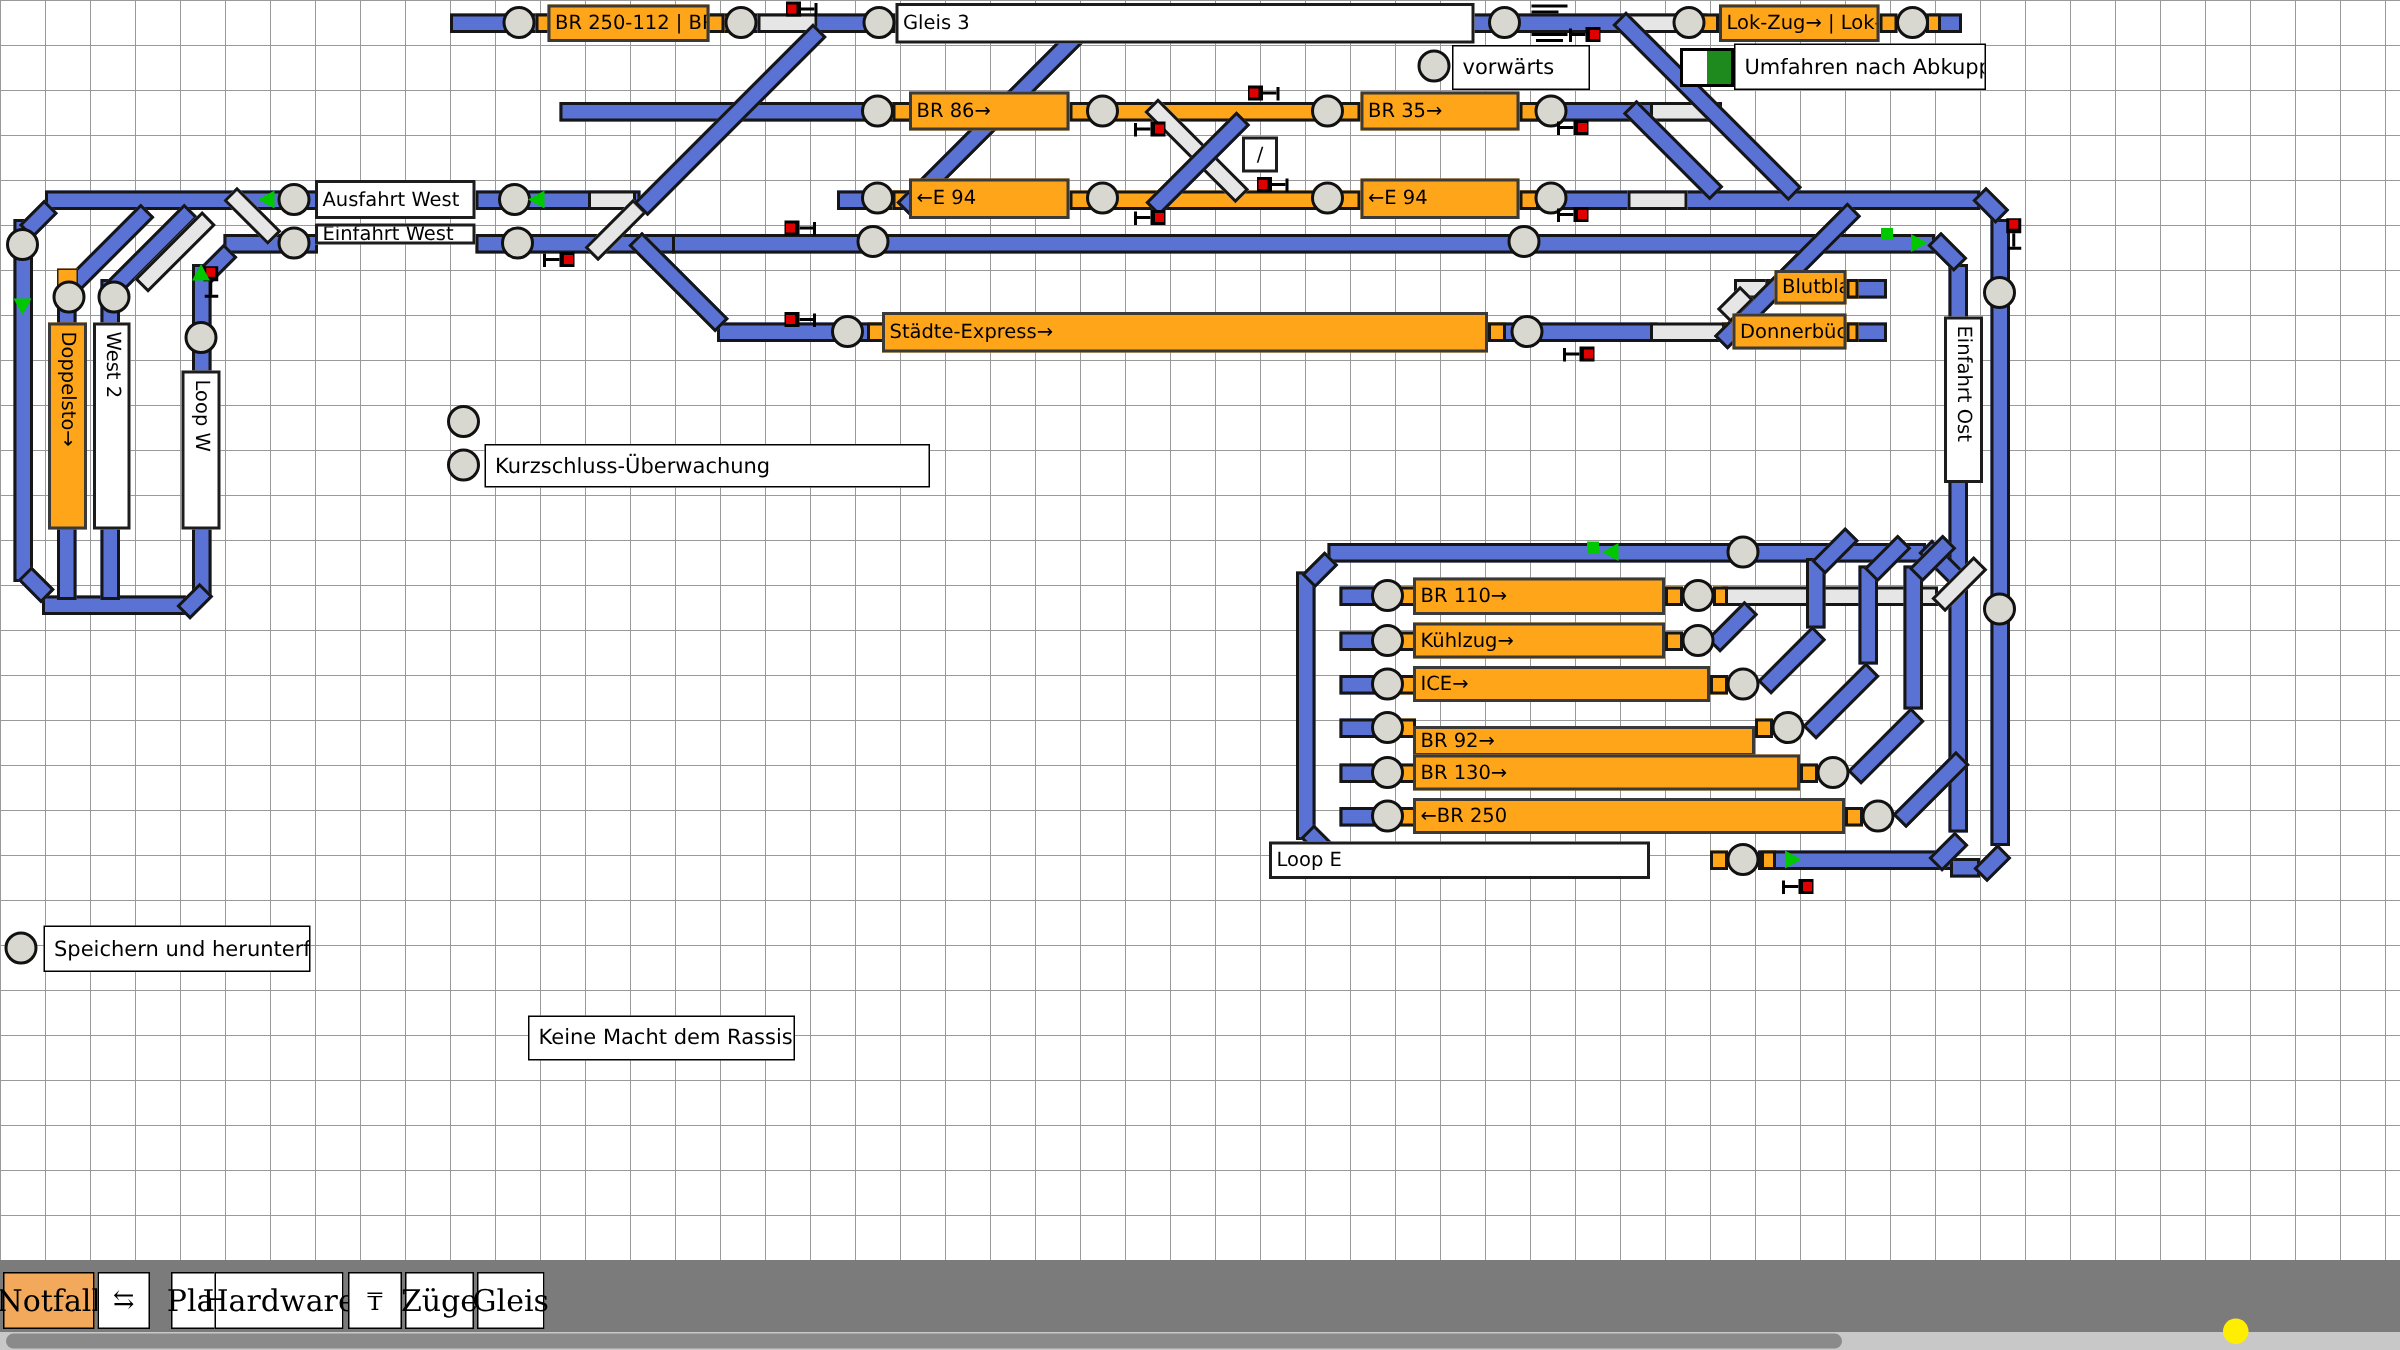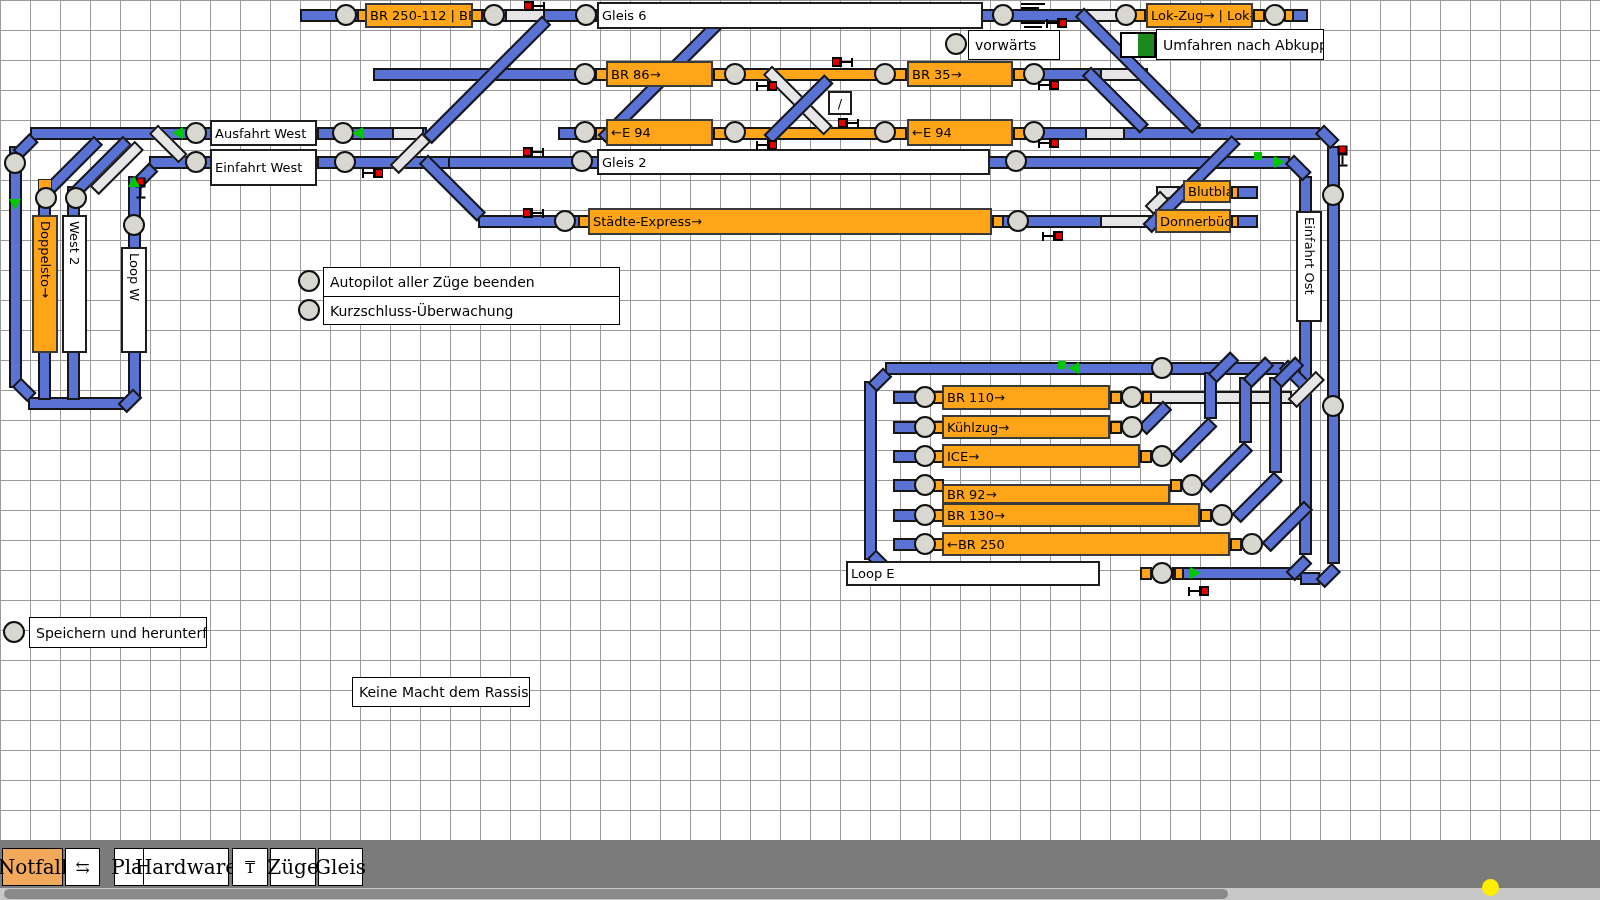--- a/index.html
+++ b/index.html
@@ -188,29 +188,28 @@
   <div class="t d ur" style="left:1275px;top:373px;width:32px"></div>
   <div class="t d ur g" style="left:1290px;top:393px;width:40px"></div>
 
   <div class="osq" style="left:38px;top:179px"></div>
   <div class="unc" style="left:1021px;top:3px"></div>
   <div class="unc" style="left:1021px;top:7px;width:18px"></div>
   <div class="unc" style="left:1021px;top:22px"></div>
   <div class="unc" style="left:1024px;top:26px;width:18px"></div>
 
   <div class="blk" style="left:365px;top:3px;width:108px;height:25px">BR 250-112 | BR 2</div>
-  <div class="blk wh" style="left:597px;top:2px;width:386px;height:27px">Gleis 6</div>
+  <div class="blk wh" style="left:597px;top:2px;width:386px;height:27px">Gleis 3</div>
   <div class="blk" style="left:1146px;top:3px;width:107px;height:25px">Lok-Zug→ | Lok-Zug</div>
   <div class="blk" style="left:606px;top:61px;width:107px;height:26px">BR 86→</div>
   <div class="blk" style="left:907px;top:61px;width:106px;height:26px">BR 35→</div>
   <div class="blk" style="left:606px;top:119px;width:107px;height:27px">←E 94</div>
   <div class="blk" style="left:907px;top:119px;width:106px;height:27px">←E 94</div>
   <div class="blk wh" style="left:210px;top:120px;width:107px;height:26px">Ausfahrt West</div>
-  <div class="blk wh" style="left:210px;top:149px;width:107px;height:37px">Einfahrt West</div>
-  <div class="blk wh" style="left:597px;top:149px;width:393px;height:26px">Gleis 2</div>
+  <div class="blk wh" style="left:210px;top:149px;width:107px;height:14px">Einfahrt West</div>
   <div class="blk" style="left:588px;top:208px;width:404px;height:27px">Städte-Express→</div>
   <div class="blk vert" style="left:32px;top:215px;width:26px;height:138px">Doppelsto→</div>
   <div class="blk wh vert" style="left:62px;top:215px;width:25px;height:138px">West 2</div>
   <div class="blk wh vert" style="left:121px;top:247px;width:26px;height:106px">Loop W</div>
   <div class="blk" style="left:1183px;top:180px;width:48px;height:23px">Blutblase</div>
   <div class="blk" style="left:1155px;top:209px;width:76px;height:24px">Donnerbüchse</div>
   <div class="blk wh vert" style="left:1296px;top:211px;width:26px;height:111px">Einfahrt Ost</div>
   <div class="blk" style="left:942px;top:385px;width:168px;height:25px">BR 110→</div>
   <div class="blk" style="left:942px;top:415px;width:168px;height:24px">Kühlzug→</div>
   <div class="blk" style="left:942px;top:444px;width:198px;height:24px">ICE→</div>
@@ -220,21 +219,20 @@
   <div class="blk wh" style="left:846px;top:561px;width:254px;height:25px">Loop E</div>
   <div class="blk wh" style="left:828px;top:91px;width:24px;height:24px;justify-content:center">/</div>
 
   <div class="c" style="left:945px;top:33px"></div>
   <div class="cmd" style="left:968px;top:30px;width:92px;height:30px;border-width:1px">vorwärts</div>
   <div class="ind" style="left:1120px;top:32px;width:36px;height:26px">
     <i style="background:#fff"></i>
     <i style="background:#1e8a1e"></i>
   </div>
   <div class="cmd" style="left:1156px;top:29px;width:168px;height:31px;border-width:1px">Umfahren nach Abkuppeln</div>
-  <div class="cmd" style="left:323px;top:267px;width:297px;height:30px;border-width:1px">Autopilot aller Züge beenden</div>
   <div class="cmd" style="left:323px;top:296px;width:297px;height:29px;border-width:1px">Kurzschluss-Überwachung</div>
   <div class="c" style="left:298px;top:270px"></div>
   <div class="c" style="left:298px;top:299px"></div>
   <div class="cmd" style="left:29px;top:617px;width:178px;height:31px;border-width:1px">Speichern und herunterfahren</div>
   <div class="c" style="left:3px;top:621px"></div>
   <div class="cmd" style="left:352px;top:677px;width:178px;height:30px;border-width:1px">Keine Macht dem Rassismus!</div>
 
   <div class="c" style="left:335px;top:4px"></div>
   <div class="c" style="left:483px;top:4px"></div>
   <div class="c" style="left:575px;top:4px"></div>

